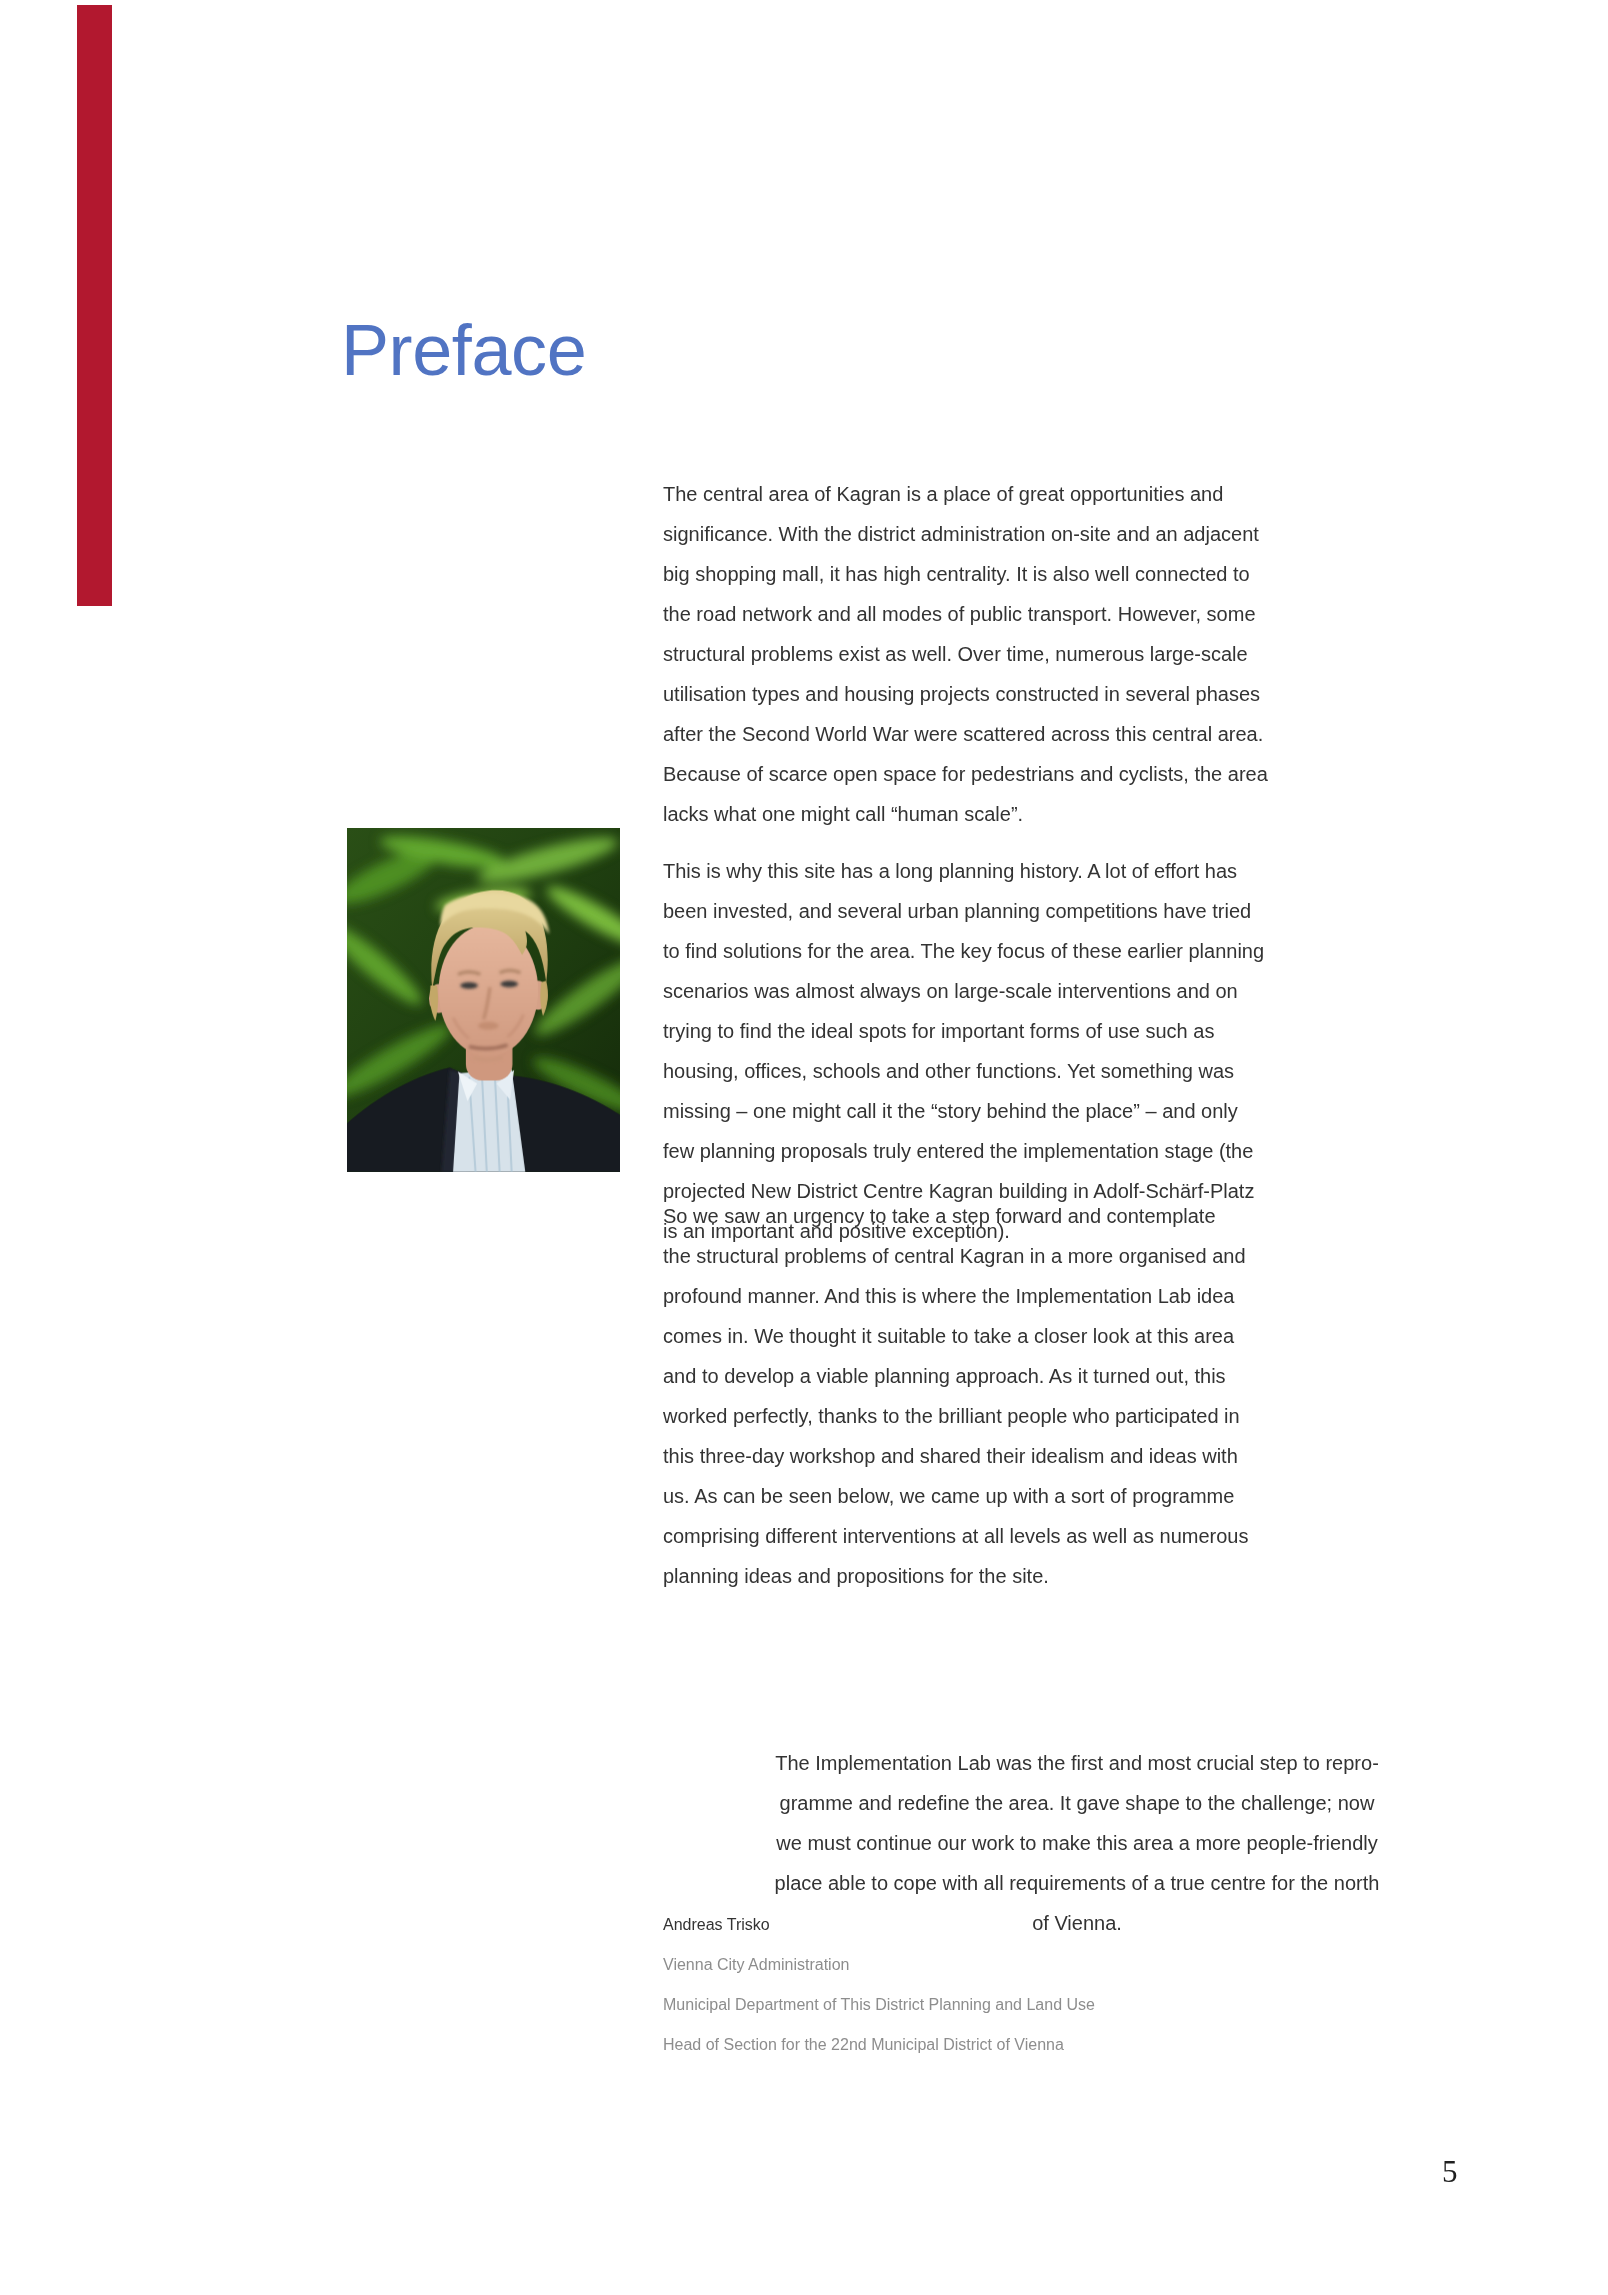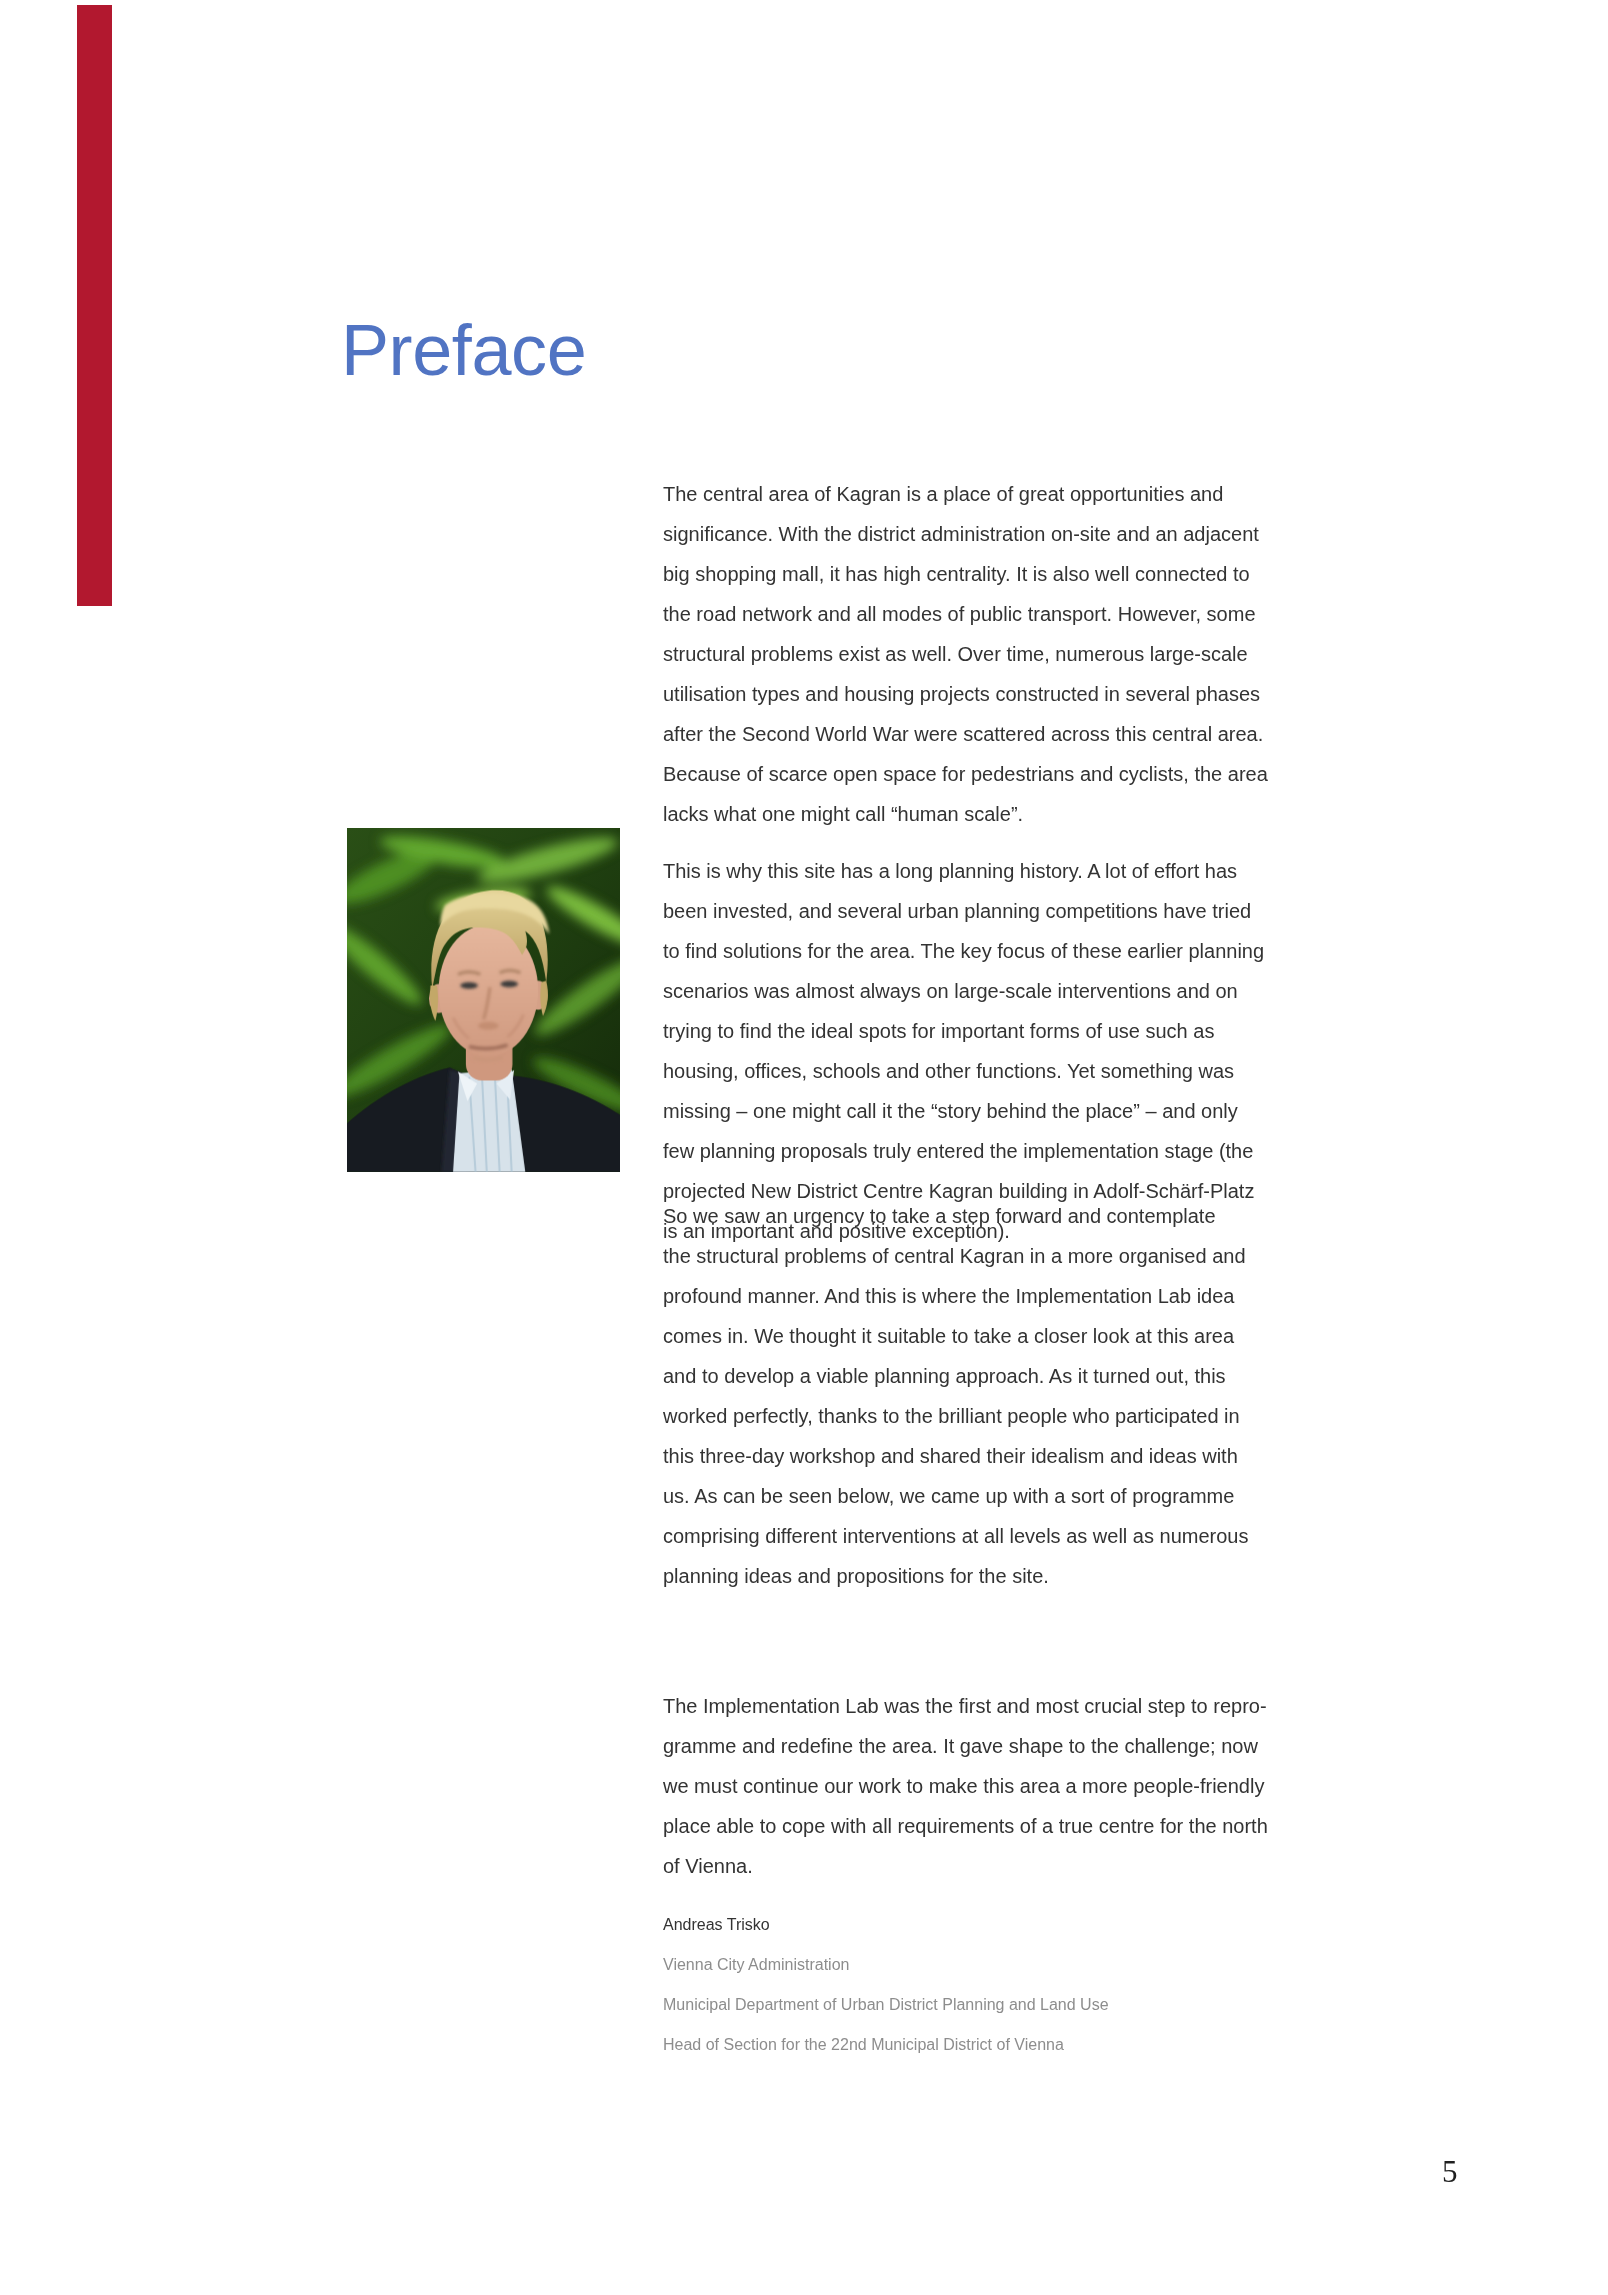--- a/index.html
+++ b/index.html
@@ -42,21 +42,21 @@
     left: 663px;
     width: 828px;
     color: #333333;
     font-size: 20px;
     line-height: 40px;
     white-space: pre-line;
   }
   .p1 { top: 454px; }
   .p2 { top: 831px; }
   .p3 { top: 1176px; }
-  .p4 { top: 1666px; }
+  .p4 { top: 1723px; text-align: center; }
   .signature {
     position: absolute;
     left: 663px;
     top: 1905px;
     font-size: 16px;
     line-height: 40px;
   }
   .signature .sig-name { color: #333333; white-space: pre; }
   .signature .sig-details { color: #8d8d8d; white-space: pre-line; }
   .portrait {
@@ -190,20 +190,20 @@
 planning ideas and propositions for the site.</p>
   <p class="body-col p4">The Implementation Lab was the first and most crucial step to repro-
 gramme and redefine the area. It gave shape to the challenge; now
 we must continue our work to make this area a more people-friendly
 place able to cope with all requirements of a true centre for the north
 of Vienna.</p>
 
   <div class="signature">
     <div class="sig-name">Andreas Trisko</div>
     <div class="sig-details">Vienna City Administration
-Municipal Department of Urban District Planning and Land Use
+Municipal Department of This District Planning and Land Use
 Head of Section for the 22nd Municipal District of Vienna</div>
   </div>
 
   <div class="page-number">5</div>
 
 </div>
 
 
 </body></html>

